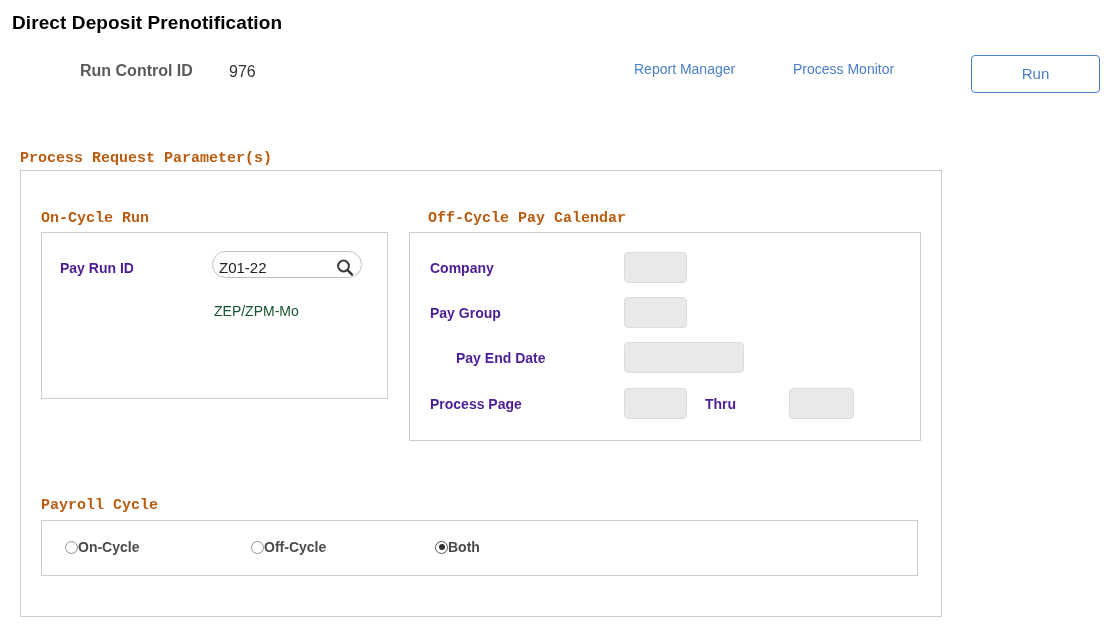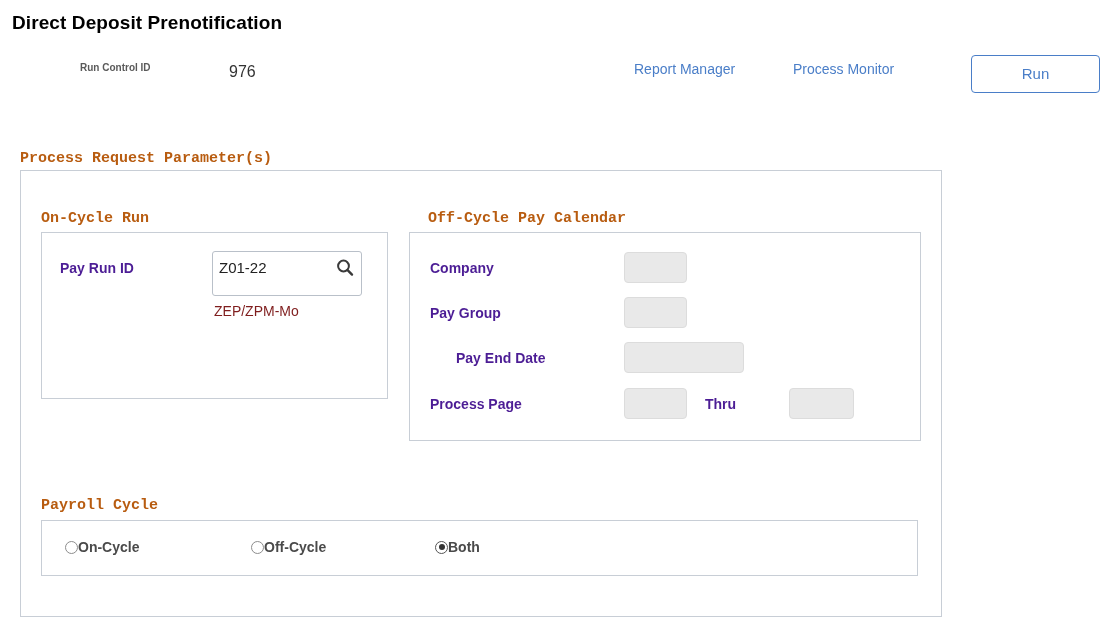--- a/index.html
+++ b/index.html
@@ -26,21 +26,21 @@
     color: #000000;
     letter-spacing: 0.1px;
     white-space: nowrap;
   }
 
   
   .runctl-label {
     position: absolute;
     left: 80px;
     top: 62px;
-    font-size: 10px;
+    font-size: 16px;
     font-weight: bold;
     color: #5a5a5a;
     white-space: nowrap;
   }
   .runctl-value {
     position: absolute;
     left: 229px;
     top: 63px;
     font-size: 16px;
     font-weight: normal;
@@ -117,24 +117,24 @@
     text-align: left;
   }
 
   
   #lbl-pay-run-id { left: 60px; top: 260px; width: 145px; }
   .edit-wrap {
     position: absolute;
     left: 212px;
     top: 251px;
     width: 150px;
-    height: 45px;
+    height: 27px;
     box-sizing: border-box;
     border: 1px solid #b9c0c9;
-    border-radius: 3px;
+    border-radius: 14px;
     background: #ffffff;
   }
   .edit-wrap input {
     position: absolute;
     left: 0; top: 0;
     width: 118px;
     height: 31px;
     box-sizing: border-box;
     border: 0;
     outline: none;
@@ -154,21 +154,21 @@
     background: transparent;
     padding: 0;
     cursor: pointer;
     line-height: 0;
   }
   .prompt-text {
     position: absolute;
     left: 214px;
     top: 303px;
     font-size: 14px;
-    color: #7f1d1d;
+    color: #14532d;
     white-space: nowrap;
   }
 
   
   .disabled-input {
     position: absolute;
     box-sizing: border-box;
     background: #e9e9e9;
     border: 1px solid #dcdcdc;
     border-radius: 4px;

